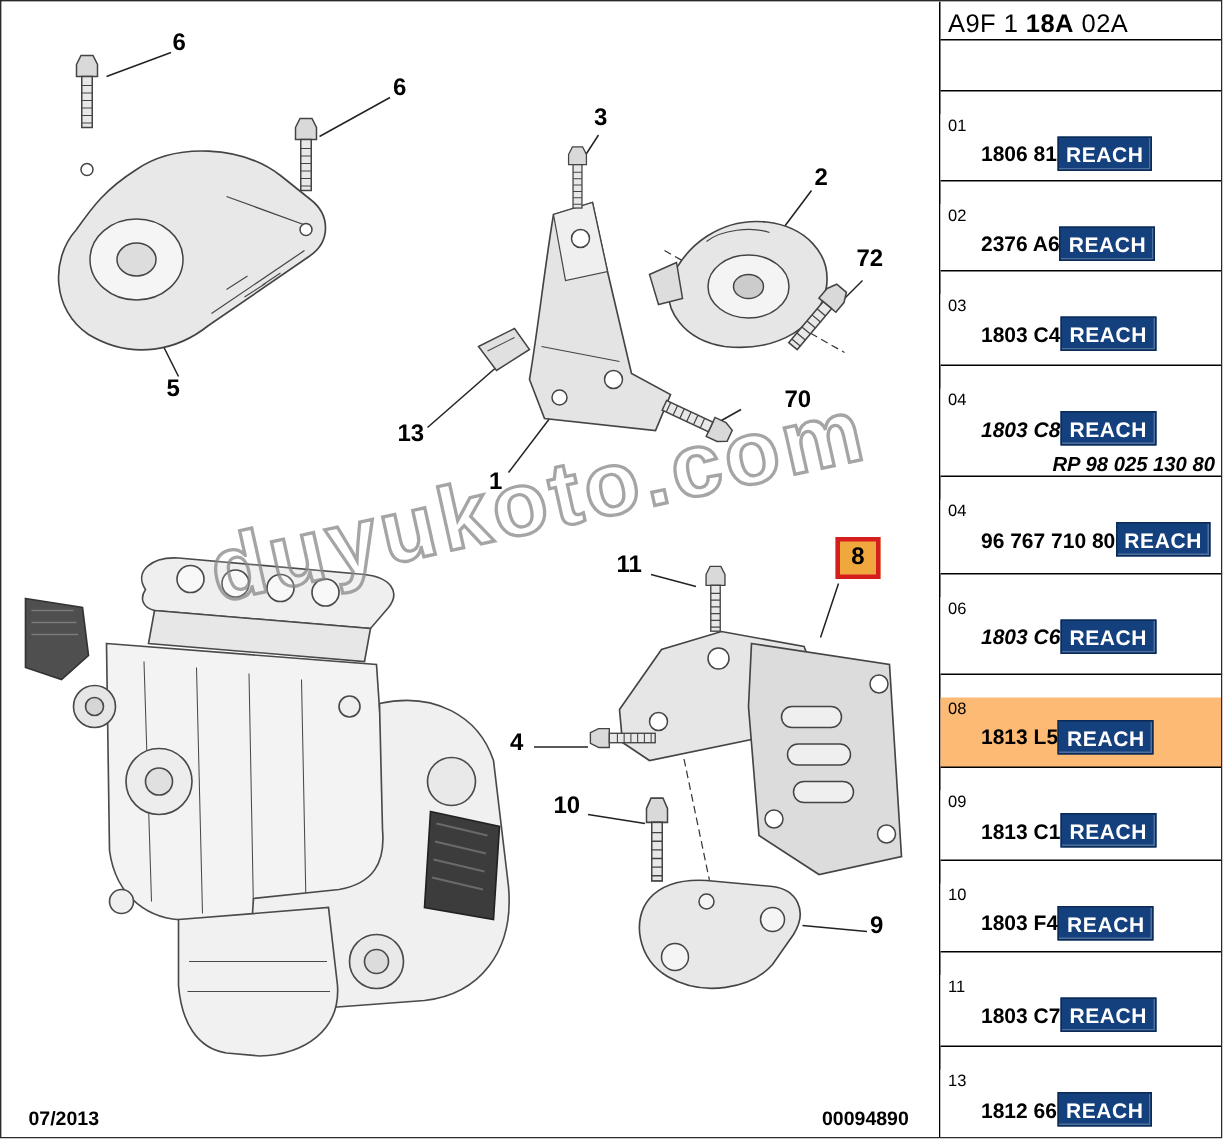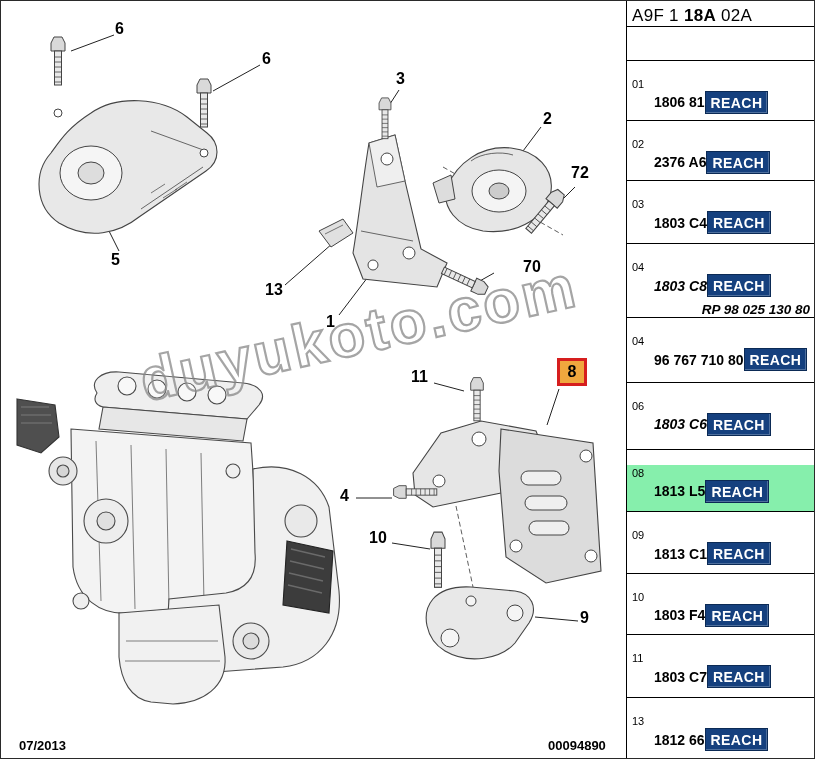--- a/index.html
+++ b/index.html
@@ -19,21 +19,21 @@
   .footer-date { position:absolute; left:18px; bottom:7px; font-size:13px; font-weight:bold; }
   .footer-doc { position:absolute; left:547px; bottom:7px; font-size:13px; font-weight:bold; }
 
   
   .panel { position:absolute; left:625px; top:0; width:190px; height:759px; background:#fff;
       border-left:1px solid #000; display:flex; flex-direction:column; }
   .panel-header { height:30px; border-bottom:1px solid #000; font-size:17px; padding:5px 5px 0 5px; letter-spacing:0.3px; }
   .panel-header .bold { font-weight:bold; }
   .panel-spacer { height:44px; border-bottom:1px solid #000; }
   .prow { position:relative; border-bottom:1px solid #000; padding:2px 5px 0 5px; background:#fff;margin-top:15px; }
-  .prow.hl { background:#86efac; }
+  .prow.hl { background:#fdba74; }
   .prow .idx { font-size:11px; color:#000; }
   .prow .line { display:flex; align-items:center; justify-content:flex-start; padding-left:22px; margin-top:1px; }
   .ref { font-size:14px; font-weight:bold; white-space:nowrap; }
   .ref.it { font-style:italic; }
   .reach-btn { background:#15407e; color:#fff; border:1px solid #0b2a55; font-family:"Liberation Sans",sans-serif;
       font-size:14px; font-weight:bold; letter-spacing:0.4px; padding:3px 5px 2px 5px; cursor:pointer;
       box-shadow:inset -1px -1px 0 rgba(255,255,255,0.25); }
   .rp { text-align:right; font-size:13.5px; font-weight:bold; font-style:italic; margin-top:5px; padding-right:1px; }
 </style>
 </head>

